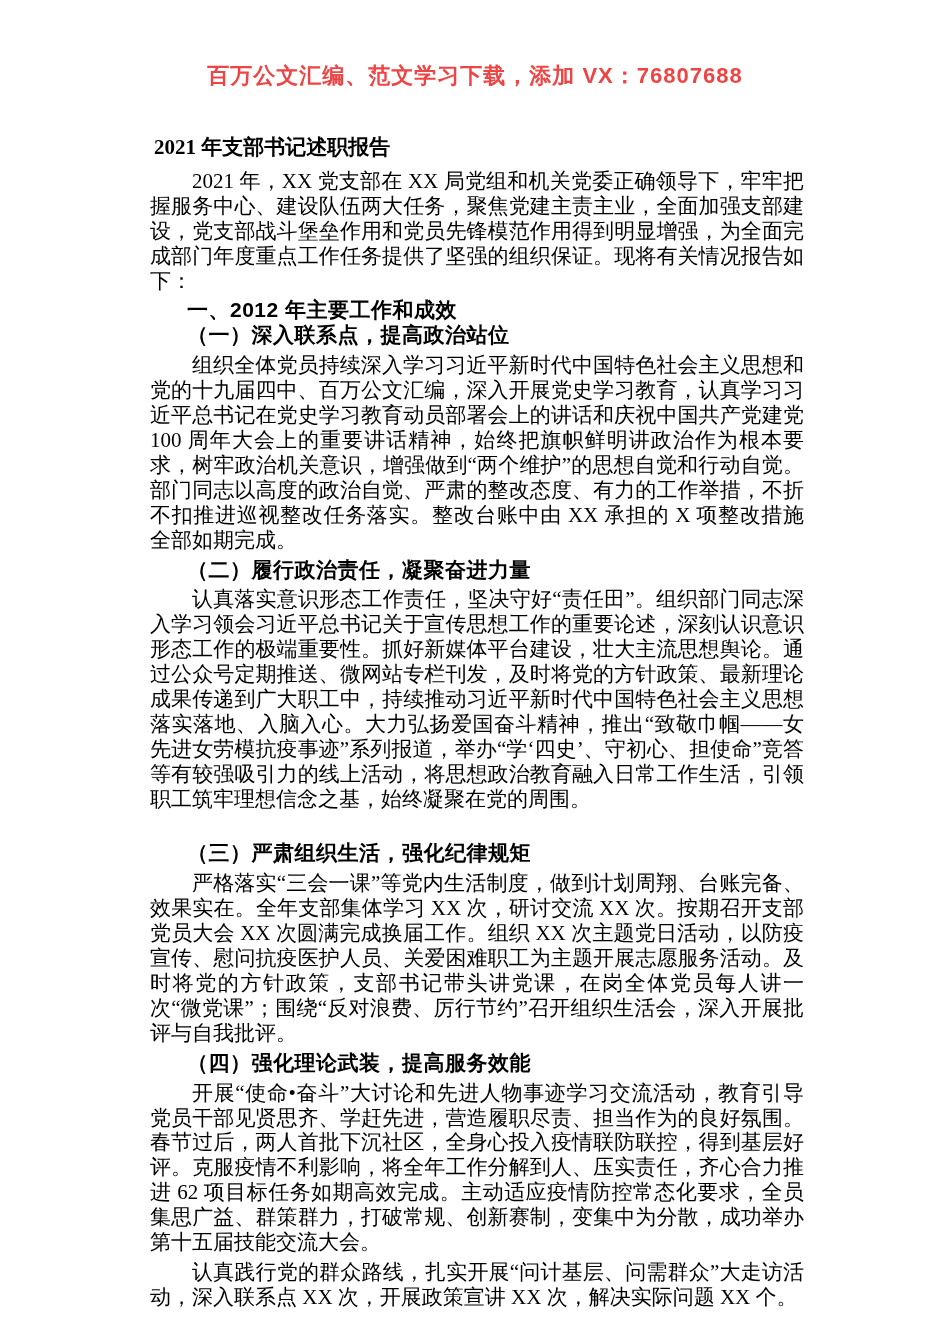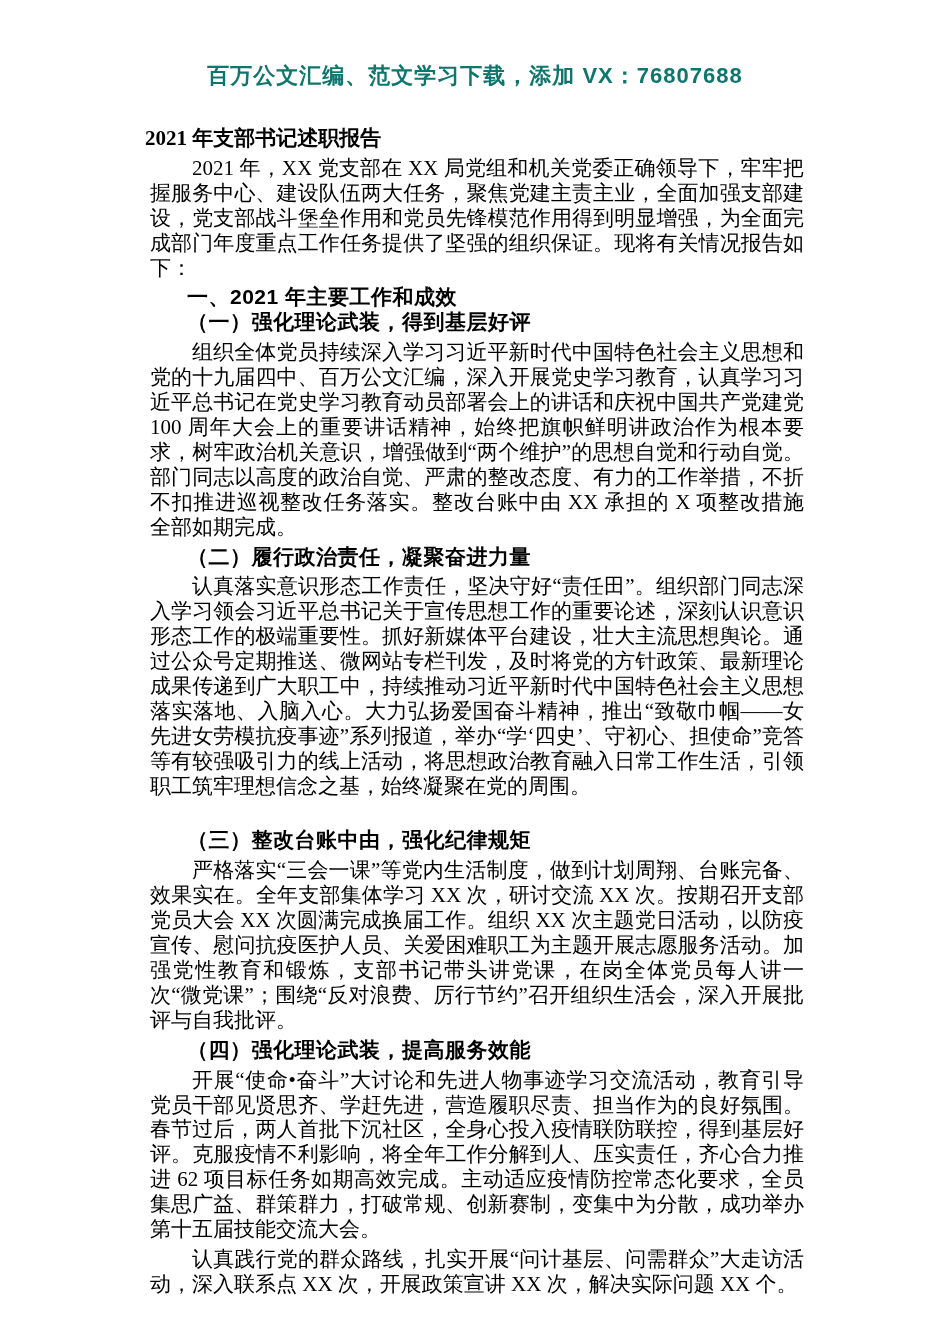--- a/index.html
+++ b/index.html
@@ -18,38 +18,38 @@
   .notice {
     position: absolute;
     top: 62px;
     left: 0;
     right: 0;
     text-align: center;
     font-family: "Liberation Sans", "DejaVu Sans", sans-serif;
     font-weight: bold;
     font-size: 22px;
     line-height: 28px;
-    color: #0f766e;
+    color: #ef4444;
     letter-spacing: 1px;
   }
   .content {
     position: absolute;
     left: 145px;
     top: 126px;
     width: 664px;
     font-family: "Liberation Serif", "DejaVu Serif", serif;
     font-size: 21px;
     line-height: 24.9px;
     text-align: justify;
     color: #000000;
   }
   .doc-title {
     font-weight: bold;
     text-indent: 0;
-    margin: 0;
+    margin: 9px;
   }
   .paragraph {
     margin: 5px;
     text-indent: 2em;
   }
   .heading {
     margin: 0;
     text-indent: 2em;
     font-weight: bold;
     font-family: "Liberation Sans", "DejaVu Sans", sans-serif;
@@ -62,26 +62,26 @@
 </head>
 <body>
 
 <div class="page">
   <div class="notice">百万公文汇编、范文学习下载，添加 VX：76807688</div>
 
   <div class="content">
     <div class="doc-title">2021 年支部书记述职报告</div>
     <div>
         <div class="paragraph">2021 年，XX 党支部在 XX 局党组和机关党委正确领导下，牢牢把握服务中心、建设队伍两大任务，聚焦党建主责主业，全面加强支部建设，党支部战斗堡垒作用和党员先锋模范作用得到明显增强，为全面完成部门年度重点工作任务提供了坚强的组织保证。现将有关情况报告如下：</div>
-        <div class="heading">一、2021 年主要工作和成效</div>
-        <div class="heading">（一）强化理论武装，得到基层好评</div>
+        <div class="heading">一、2012 年主要工作和成效</div>
+        <div class="heading">（一）深入联系点，提高政治站位</div>
         <div class="paragraph">组织全体党员持续深入学习习近平新时代中国特色社会主义思想和党的十九届四中、百万公文汇编，深入开展党史学习教育，认真学习习近平总书记在党史学习教育动员部署会上的讲话和庆祝中国共产党建党 100 周年大会上的重要讲话精神，始终把旗帜鲜明讲政治作为根本要求，树牢政治机关意识，增强做到“两个维护”的思想自觉和行动自觉。部门同志以高度的政治自觉、严肃的整改态度、有力的工作举措，不折不扣推进巡视整改任务落实。整改台账中由 XX 承担的 X 项整改措施全部如期完成。</div>
         <div class="heading">（二）履行政治责任，凝聚奋进力量</div>
         <div class="paragraph">认真落实意识形态工作责任，坚决守好“责任田”。组织部门同志深入学习领会习近平总书记关于宣传思想工作的重要论述，深刻认识意识形态工作的极端重要性。抓好新媒体平台建设，壮大主流思想舆论。通过公众号定期推送、微网站专栏刊发，及时将党的方针政策、最新理论成果传递到广大职工中，持续推动习近平新时代中国特色社会主义思想落实落地、入脑入心。大力弘扬爱国奋斗精神，推出“致敬巾帼——女先进女劳模抗疫事迹”系列报道，举办“学‘四史’、守初心、担使命”竞答等有较强吸引力的线上活动，将思想政治教育融入日常工作生活，引领职工筑牢理想信念之基，始终凝聚在党的周围。</div>
         <div class="spacer"></div>
-        <div class="heading">（三）整改台账中由，强化纪律规矩</div>
-        <div class="paragraph">严格落实“三会一课”等党内生活制度，做到计划周翔、台账完备、效果实在。全年支部集体学习 XX 次，研讨交流 XX 次。按期召开支部党员大会 XX 次圆满完成换届工作。组织 XX 次主题党日活动，以防疫宣传、慰问抗疫医护人员、关爱困难职工为主题开展志愿服务活动。加强党性教育和锻炼，支部书记带头讲党课，在岗全体党员每人讲一次“微党课”；围绕“反对浪费、厉行节约”召开组织生活会，深入开展批评与自我批评。</div>
+        <div class="heading">（三）严肃组织生活，强化纪律规矩</div>
+        <div class="paragraph">严格落实“三会一课”等党内生活制度，做到计划周翔、台账完备、效果实在。全年支部集体学习 XX 次，研讨交流 XX 次。按期召开支部党员大会 XX 次圆满完成换届工作。组织 XX 次主题党日活动，以防疫宣传、慰问抗疫医护人员、关爱困难职工为主题开展志愿服务活动。及时将党的方针政策，支部书记带头讲党课，在岗全体党员每人讲一次“微党课”；围绕“反对浪费、厉行节约”召开组织生活会，深入开展批评与自我批评。</div>
         <div class="heading">（四）强化理论武装，提高服务效能</div>
         <div class="paragraph">开展“使命•奋斗”大讨论和先进人物事迹学习交流活动，教育引导党员干部见贤思齐、学赶先进，营造履职尽责、担当作为的良好氛围。春节过后，两人首批下沉社区，全身心投入疫情联防联控，得到基层好评。克服疫情不利影响，将全年工作分解到人、压实责任，齐心合力推进 62 项目标任务如期高效完成。主动适应疫情防控常态化要求，全员集思广益、群策群力，打破常规、创新赛制，变集中为分散，成功举办第十五届技能交流大会。</div>
         <div class="paragraph">认真践行党的群众路线，扎实开展“问计基层、问需群众”大走访活动，深入联系点 XX 次，开展政策宣讲 XX 次，解决实际问题 XX 个。</div>
       </div>
   </div>
 </div>
 
 </body></html>

